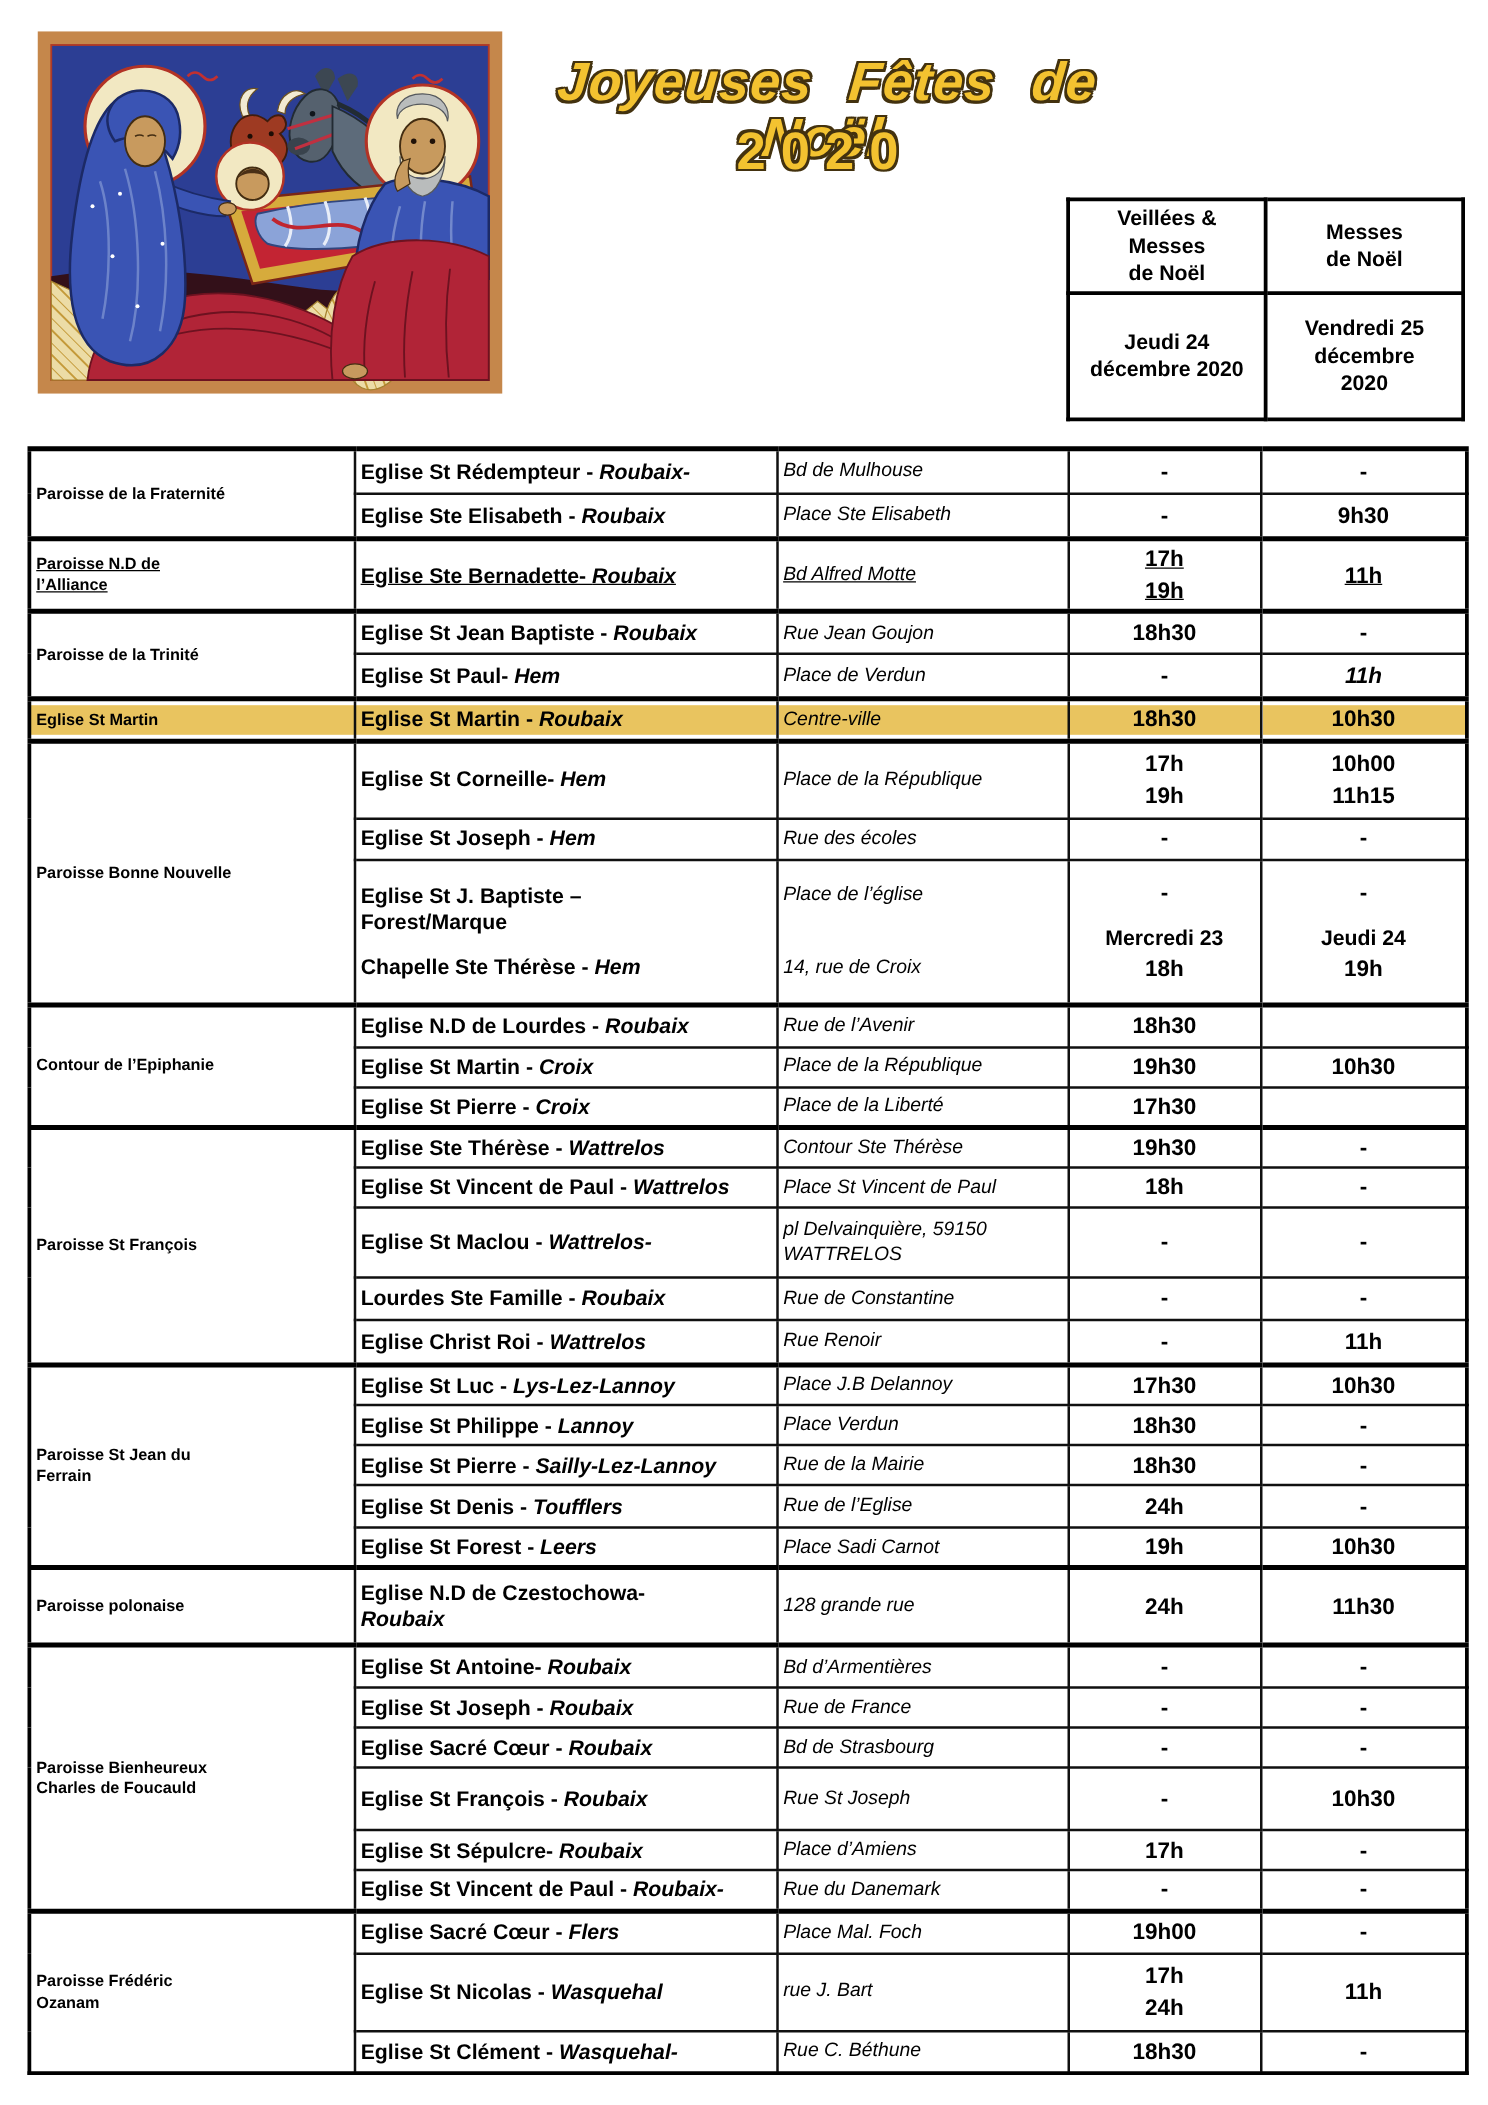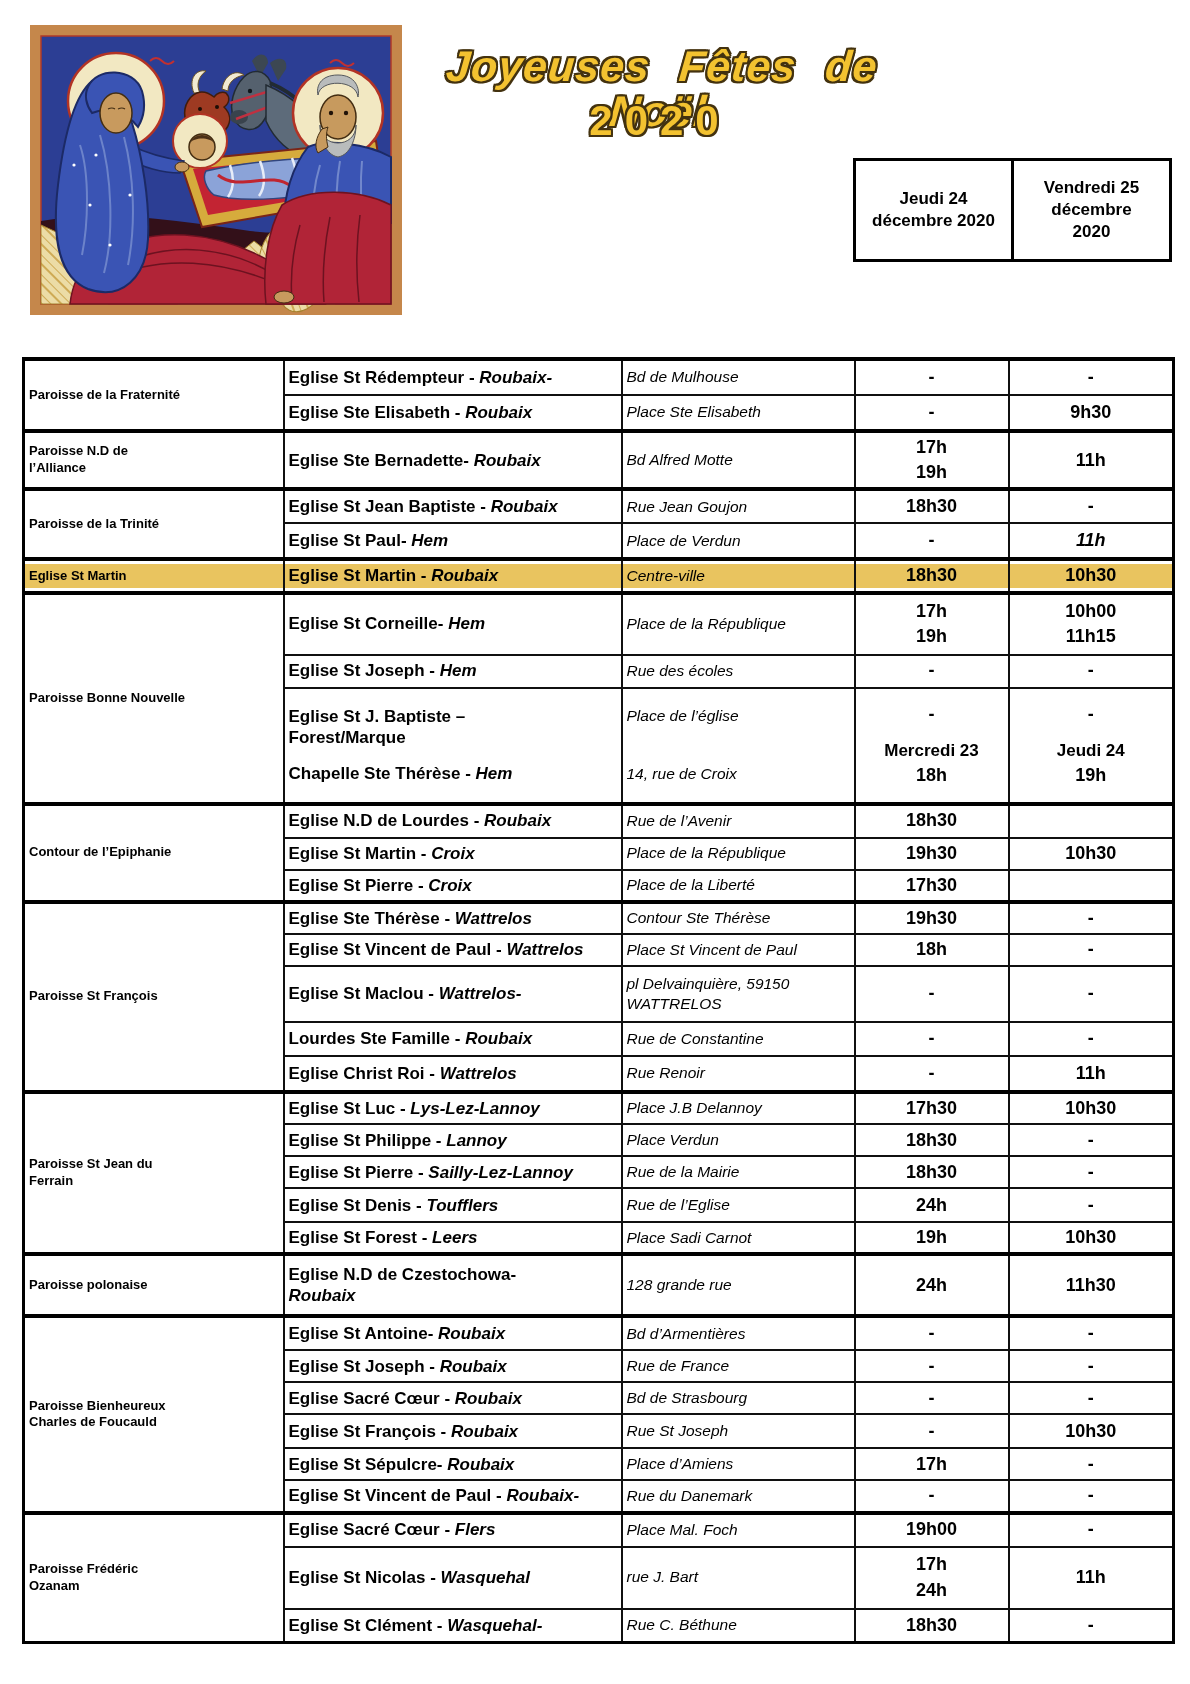--- a/index.html
+++ b/index.html
@@ -137,20 +137,31 @@
       <path d="M270,200 C262,228 260,252 262,276 M300,192 C294,222 292,250 294,277 M330,190 C326,220 326,250 329,277" stroke="#6d1220" stroke-width="1.5" fill="none"></path>
       <ellipse cx="254" cy="272" rx="10" ry="6" fill="#c79a5e" stroke="#432d12"></ellipse>
     </svg>
   </div>
 
   <div class="title">Joyeuses Fêtes de Noël</div>
   <div class="year">2020</div>
 
   <table class="header-table">
     <tbody>
+      <tr class="labels">
+        <td>
+            <div>Veillées &amp;</div>
+            <div>Messes</div>
+            <div>de Noël</div>
+          </td>
+        <td>
+            <div>Messes</div>
+            <div>de Noël</div>
+          </td>
+      </tr>
       <tr class="dates">
         <td>
             <div>Jeudi 24</div>
             <div>décembre 2020</div>
           </td>
         <td>
             <div>Vendredi 25</div>
             <div>décembre</div>
             <div>2020</div>
           </td>
@@ -191,21 +202,21 @@
           <td class="acell">
             <div class="aline">Place Ste Elisabeth</div>
           </td>
           <td class="tcell">
             <div class="tline">-</div>
           </td>
           <td class="tcell">
             <div class="tline">9h30</div>
           </td>
         </tr>
-        <tr class="gstart" style="height: 58px;">
+        <tr class="gstart" style="height: 58px; text-decoration: underline;">
           <td rowspan="1" class="gcell">
             <div class="gline">Paroisse N.D de</div>
             <div class="gline">l’Alliance</div>
           </td>
           <td class="ccell">
             <div class="cline"><span>Eglise Ste Bernadette- </span><span class="it">Roubaix</span></div>
           </td>
           <td class="acell">
             <div class="aline">Bd Alfred Motte</div>
           </td>
@@ -569,21 +580,21 @@
           <td class="acell">
             <div class="aline">Bd de Strasbourg</div>
           </td>
           <td class="tcell">
             <div class="tline">-</div>
           </td>
           <td class="tcell">
             <div class="tline">-</div>
           </td>
         </tr>
-        <tr style="height: 34px;">
+        <tr style="height: 50px;">
           <td class="ccell">
             <div class="cline"><span>Eglise St François - </span><span class="it">Roubaix</span></div>
           </td>
           <td class="acell">
             <div class="aline">Rue St Joseph</div>
           </td>
           <td class="tcell">
             <div class="tline">-</div>
           </td>
           <td class="tcell">

